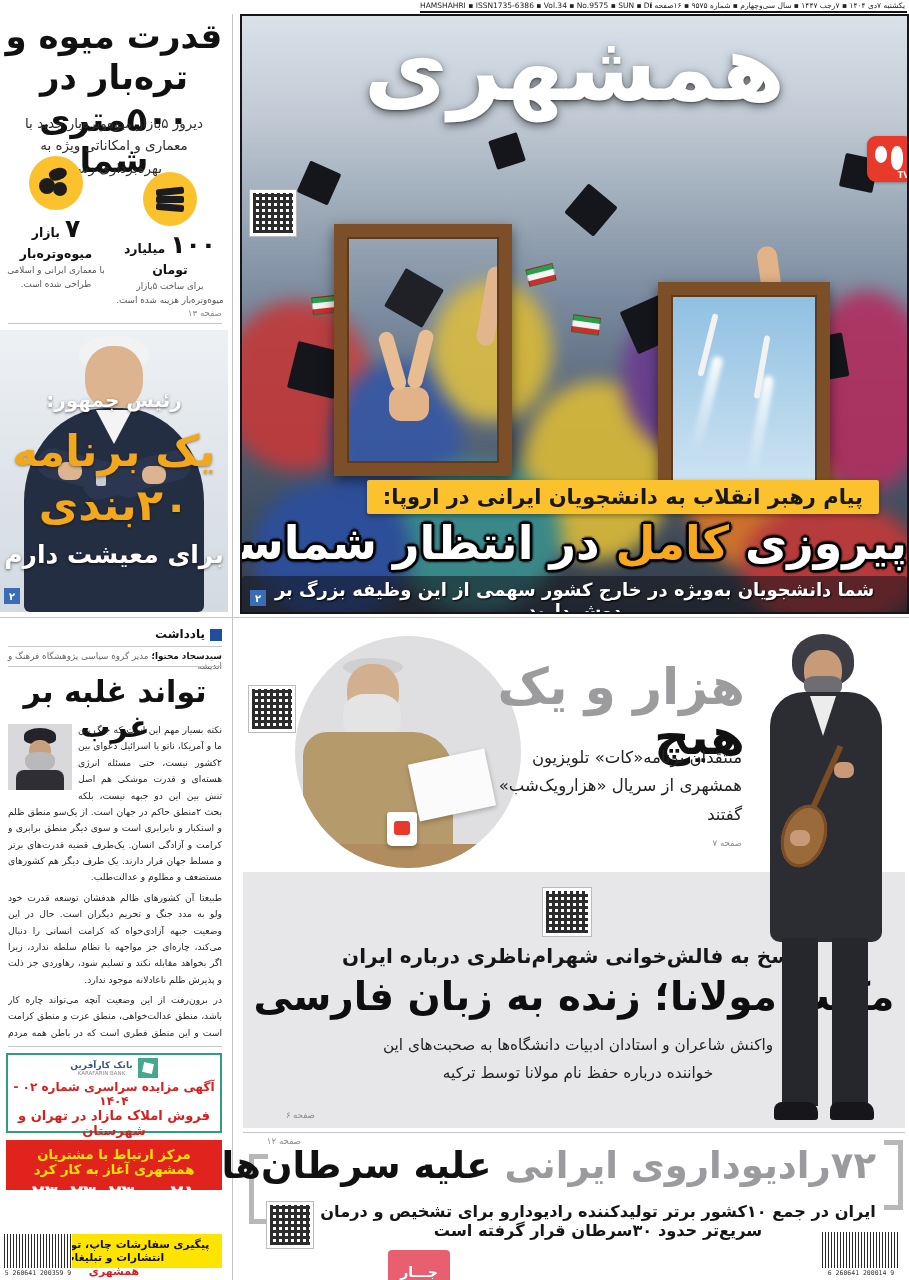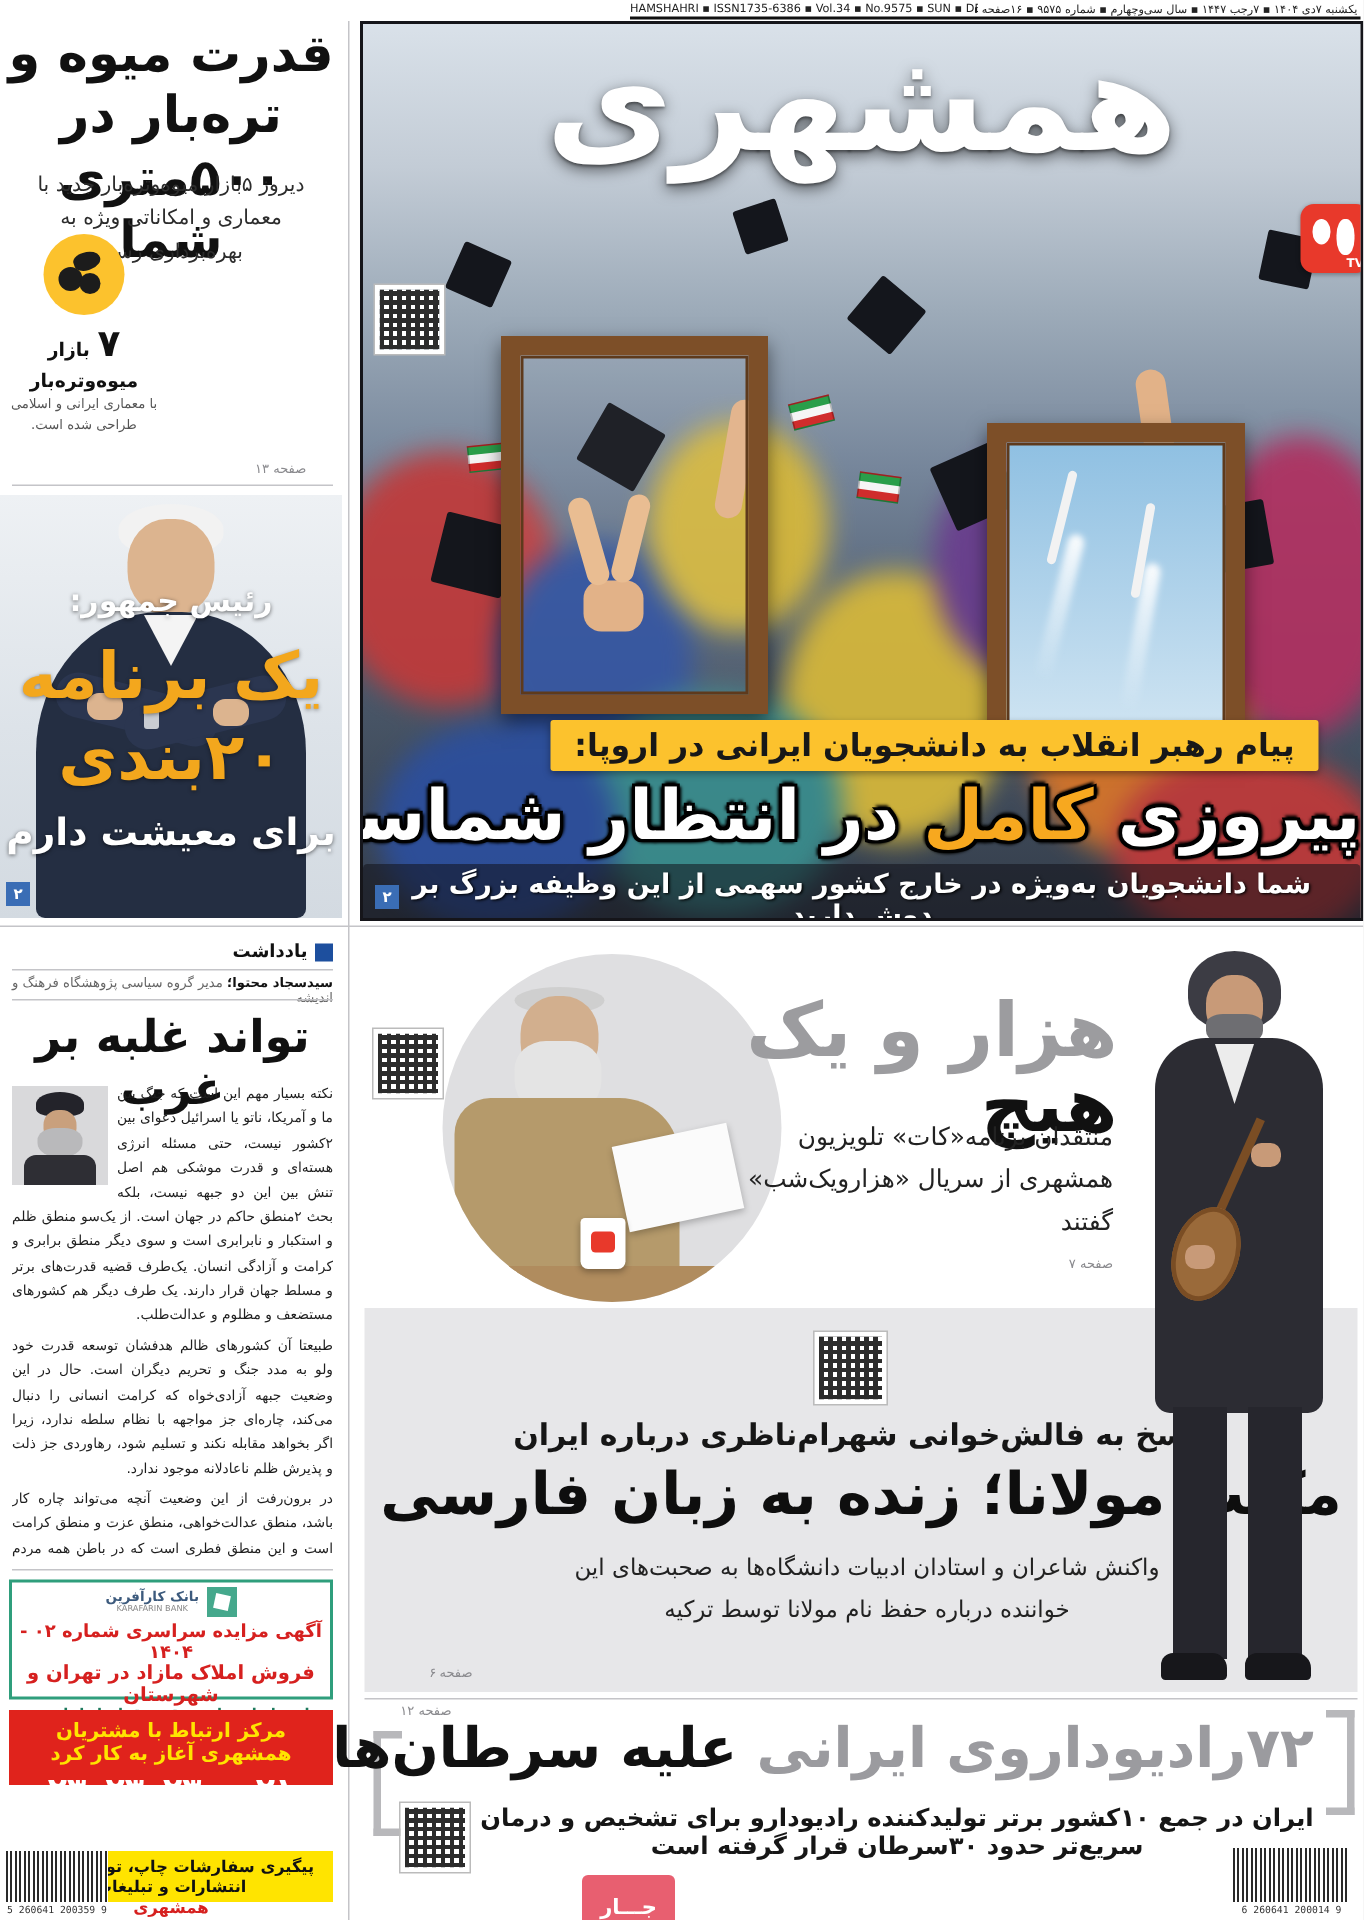--- a/index.html
+++ b/index.html
@@ -146,35 +146,47 @@
 
   <div class="abs hdr latin" style="left:420px;top:1px;width:232px;height:10px;">HAMSHAHRI ▪ ISSN1735-6386 ▪ Vol.34 ▪ No.9575 ▪ SUN ▪ DEC.28 ▪ 2025</div>
   <div class="abs hdr" style="left:650px;top:1px;width:255px;height:10px;text-align:left;">یکشنبه ۷دی ۱۴۰۴ ▪ ۷رجب ۱۴۴۷ ▪ سال سی‌وچهارم ▪ شماره ۹۵۷۵ ▪ ۱۶صفحه ▪ ۸صفحه راهنمای ویژه تهران ▪ ۷۰۰۰تومان</div>
   <div class="abs" style="left:420px;top:11px;width:487px;height:2px;background:#111;"></div>
 
   <div class="abs hairline" style="left:232px;top:14px;width:1px;height:1266px;"></div>
 
   <div class="abs mk-head c" style="left:2px;top:16px;width:224px;height:92px;">قدرت میوه و تره‌بار در ۵۰۰متری شما</div>
   <div class="abs mk-deck c" style="left:10px;top:112px;width:208px;height:54px;">دیروز ۵بازار میوه‌وتره‌بار جدید با معماری و امکاناتی ویژه به بهره‌برداری رسید</div>
 
+  <div class="abs stat" style="left:116px;top:172px;width:108px;">
+    <div class="stat-icon">
+      <span class="bill" style="top:16px;transform:rotate(-6deg);"></span>
+      <span class="bill" style="top:24px;"></span>
+      <span class="bill" style="top:32px;transform:rotate(5deg);"></span>
+    </div>
+    <div>
+      <span class="stat-val">۱۰۰</span>
+      <span class="stat-unit">میلیارد تومان</span>
+    </div>
+    <div class="stat-desc">برای ساخت ۵بازار میوه‌وتره‌بار هزینه شده است.</div>
+  </div>
 
   <div class="abs stat" style="left:2px;top:156px;width:108px;">
     <div class="stat-icon">
       <span class="fruit" style="left:10px;top:22px;width:16px;height:16px;"></span>
       <span class="fruit" style="left:24px;top:26px;width:14px;height:14px;"></span>
       <span class="fruit" style="left:20px;top:12px;width:18px;height:12px;border-radius:40% 60% 50% 50%;transform:rotate(-20deg);"></span>
     </div>
     <div>
       <span class="stat-val">۷</span>
       <span class="stat-unit">بازار میوه‌وتره‌بار</span>
     </div>
     <div class="stat-desc">با معماری ایرانی و اسلامی طراحی شده است.</div>
   </div>
 
-  <div class="abs pageref" style="left:170px;top:308px;width:62px;text-align:left;">صفحه ۱۳</div>
+  <div class="abs pageref" style="left:160px;top:308px;width:62px;text-align:right;">صفحه ۱۳</div>
   <div class="abs hairline" style="left:8px;top:323px;width:214px;height:1px;"></div>
 
   <div class="abs prez" style="left:0;top:330px;width:228px;height:282px;">
     <div class="pz-hair"></div>
     <div class="pz-face"></div>
     <div class="pz-body"></div>
     <div class="pz-shirt"></div>
     <div class="pz-arm" style="left:36px;top:128px;transform:rotate(14deg);"></div>
     <div class="pz-arm" style="left:82px;top:130px;transform:rotate(-14deg);"></div>
     <div class="pz-hand" style="left:58px;top:132px;"></div>

